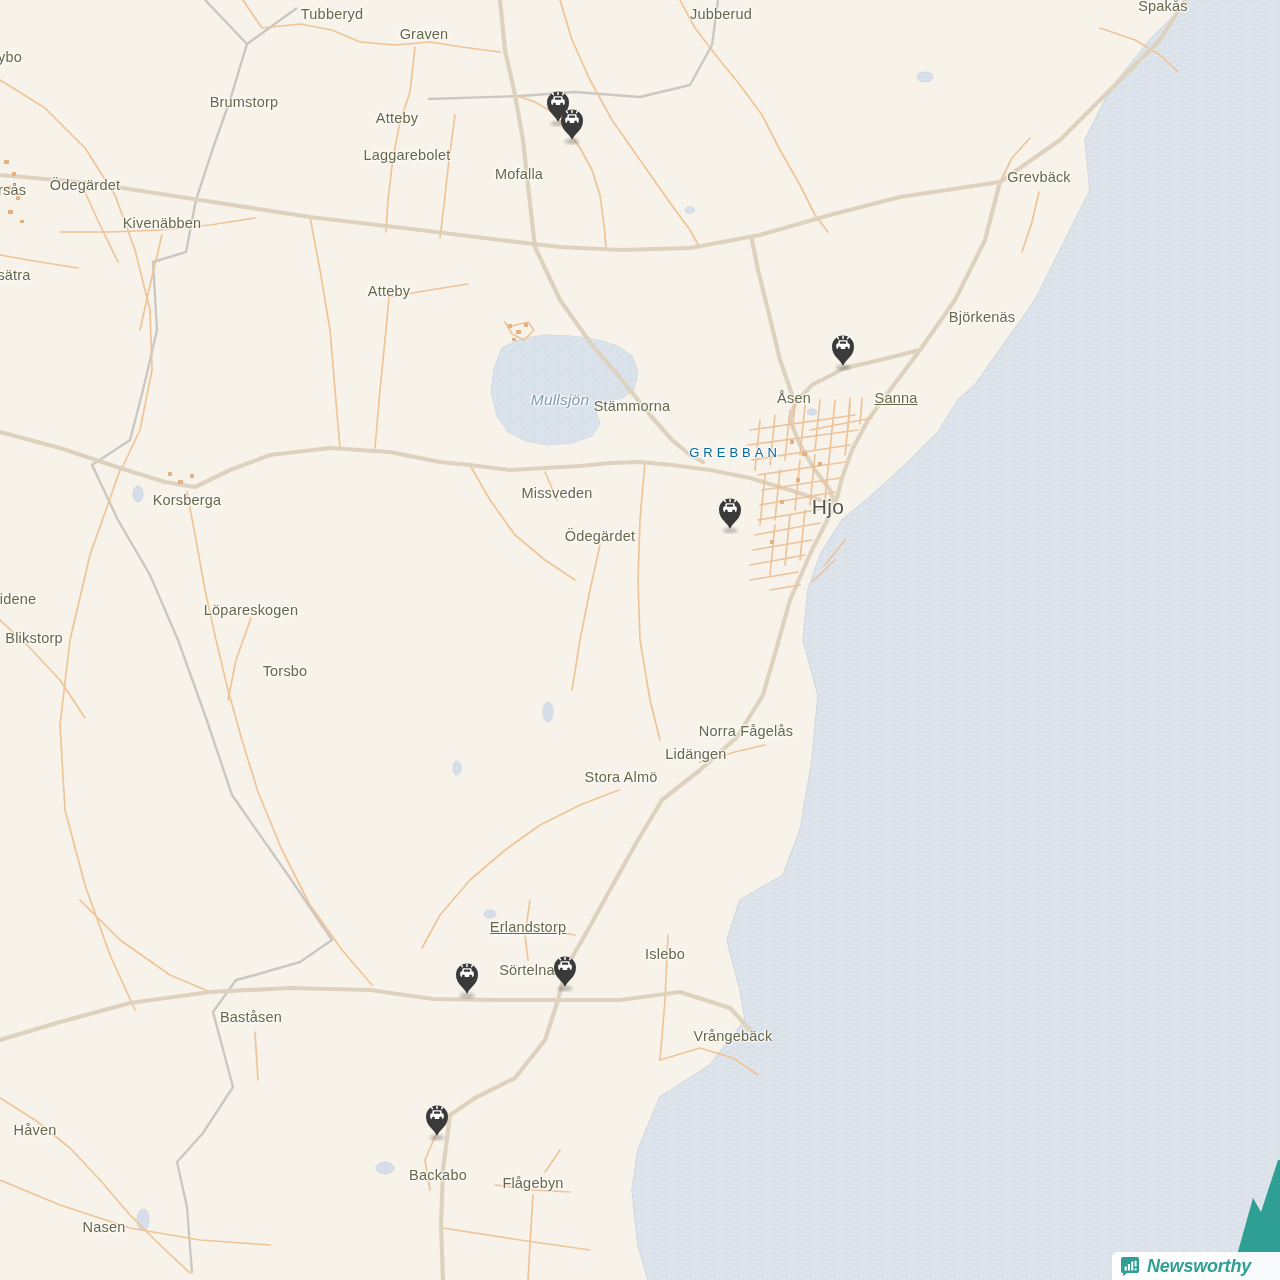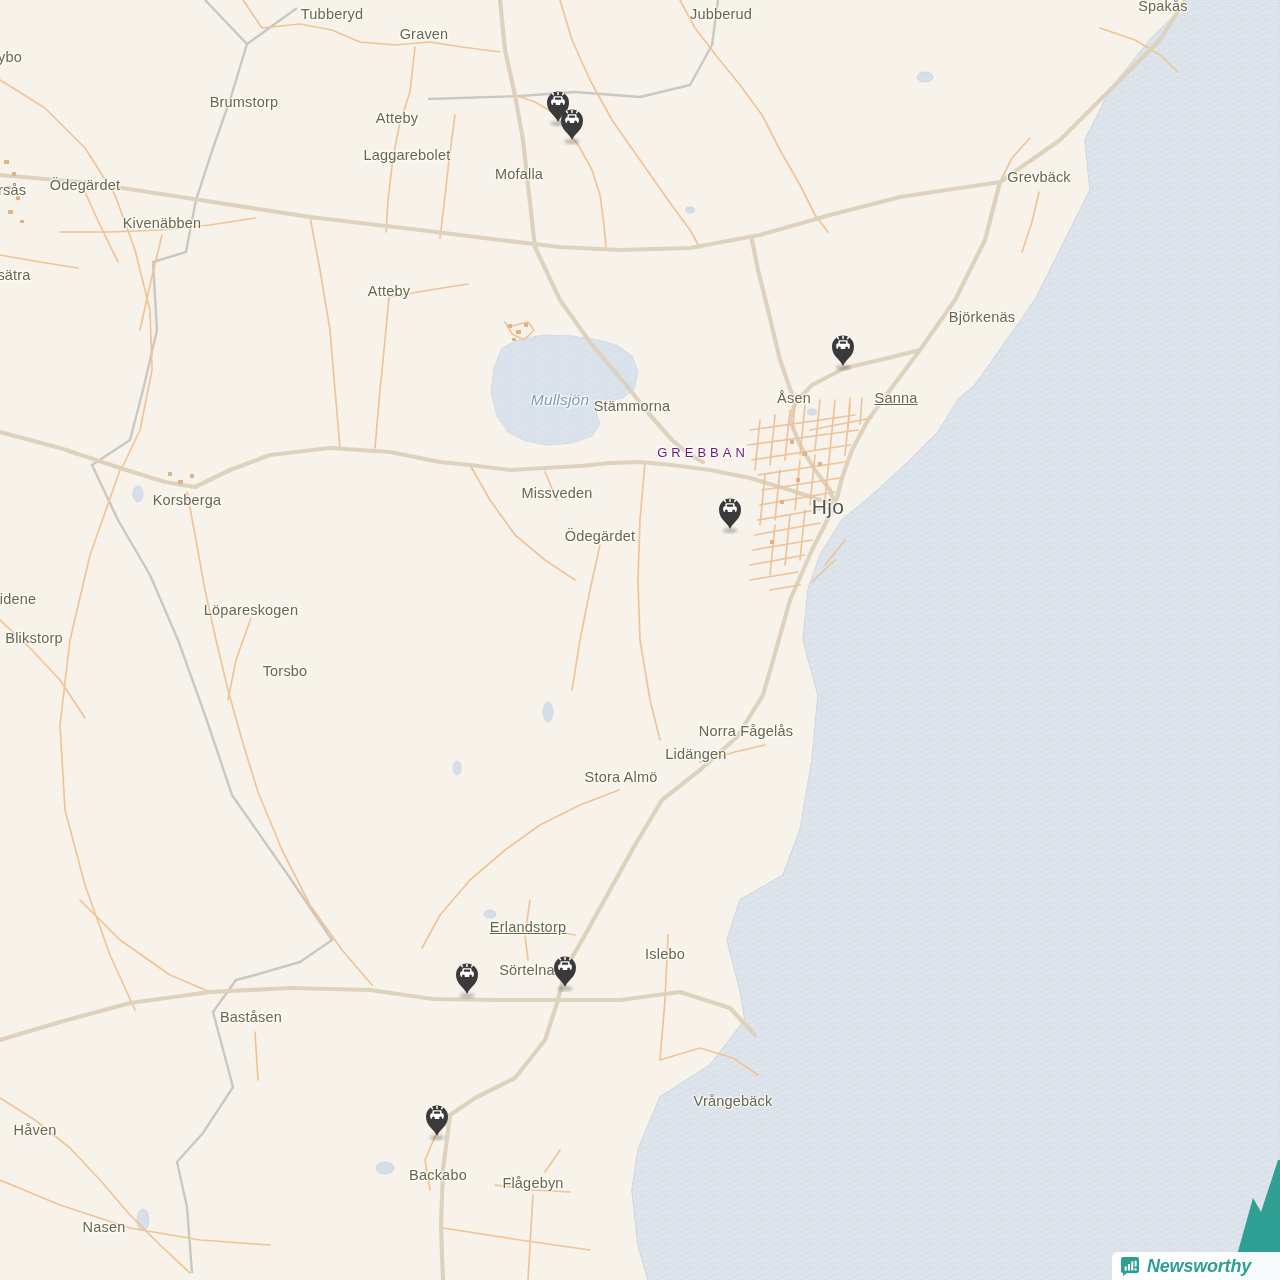--- a/index.html
+++ b/index.html
@@ -12,21 +12,21 @@
   .map-label{
     position:absolute;transform:translate(-50%,-50%);white-space:nowrap;
     color:#67674a;font-size:14.5px;letter-spacing:.2px;
     text-shadow:0 0 2px #fff,0 0 3px #fff,1px 1px 2px #fff,-1px -1px 2px #fff;
     pointer-events:none;
   }
   .map-label.water{
     color:#7e9cb1;font-style:italic;font-size:15.5px;
   }
   .map-label.district{
-    color:#701a75;font-size:13px;letter-spacing:4px;font-weight:400;
+    color:#0369a1;font-size:13px;letter-spacing:4px;font-weight:400;margin-left:32px;
   }
   .map-label.city{
     color:#55554a;font-size:21px;letter-spacing:.4px;
   }
   
   .pin{
     position:absolute;width:32px;height:42px;
     transform:translate(-50%,-100%);
     cursor:pointer;
   }
@@ -245,21 +245,21 @@
       <div class="map-label place" style="left: 251px; top: 610px;">Löpareskogen</div>
       <div class="map-label place" style="left: 34px; top: 638px;">Blikstorp</div>
       <div class="map-label place" style="left: 285px; top: 671px;">Torsbo</div>
       <div class="map-label place" style="left: 746px; top: 731px;">Norra Fågelås</div>
       <div class="map-label place" style="left: 696px; top: 754px;">Lidängen</div>
       <div class="map-label place" style="left: 621px; top: 777px;">Stora Almö</div>
       <div class="map-label place" style="left: 528px; top: 927px; text-decoration: underline;">Erlandstorp</div>
       <div class="map-label place" style="left: 665px; top: 954px;">Islebo</div>
       <div class="map-label place" style="left: 527px; top: 970px;">Sörtelna</div>
       <div class="map-label place" style="left: 251px; top: 1017px;">Baståsen</div>
-      <div class="map-label place" style="left: 733px; top: 1101px;">Vrångebäck</div>
+      <div class="map-label place" style="left: 733px; top: 1036px;">Vrångebäck</div>
       <div class="map-label place" style="left: 35px; top: 1130px;">Håven</div>
       <div class="map-label place" style="left: 438px; top: 1175px;">Backabo</div>
       <div class="map-label place" style="left: 533px; top: 1183px;">Flågebyn</div>
       <div class="map-label place" style="left: 104px; top: 1227px;">Nasen</div>
     </div>
 
   <div id="markers-layer">
       <div class="pin" style="left: 558px; top: 127px;">
 <svg width="32" height="42" viewBox="0 0 32 42">
   <ellipse cx="16" cy="38.6" rx="7.5" ry="2.6" fill="rgba(40,40,40,.28)" filter="url(#soft)"></ellipse>

